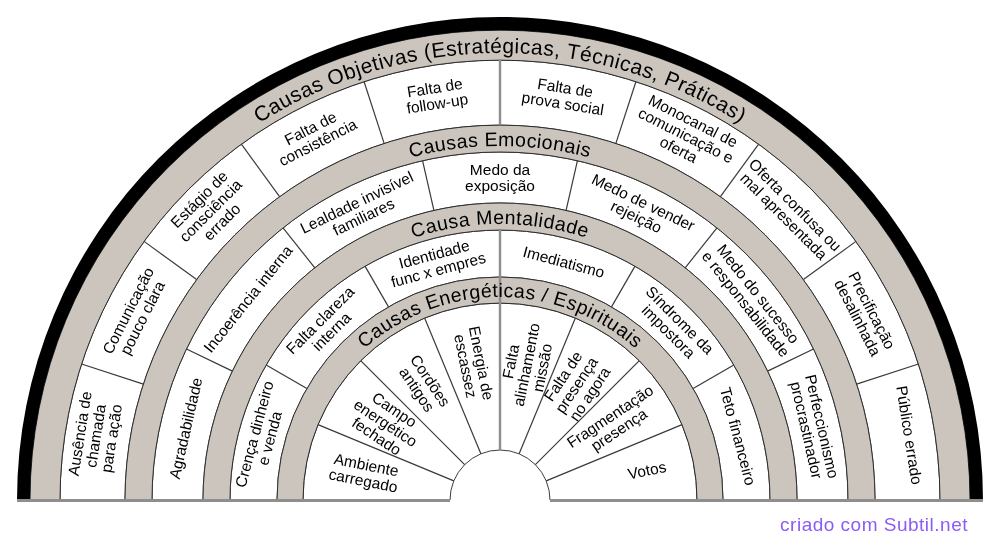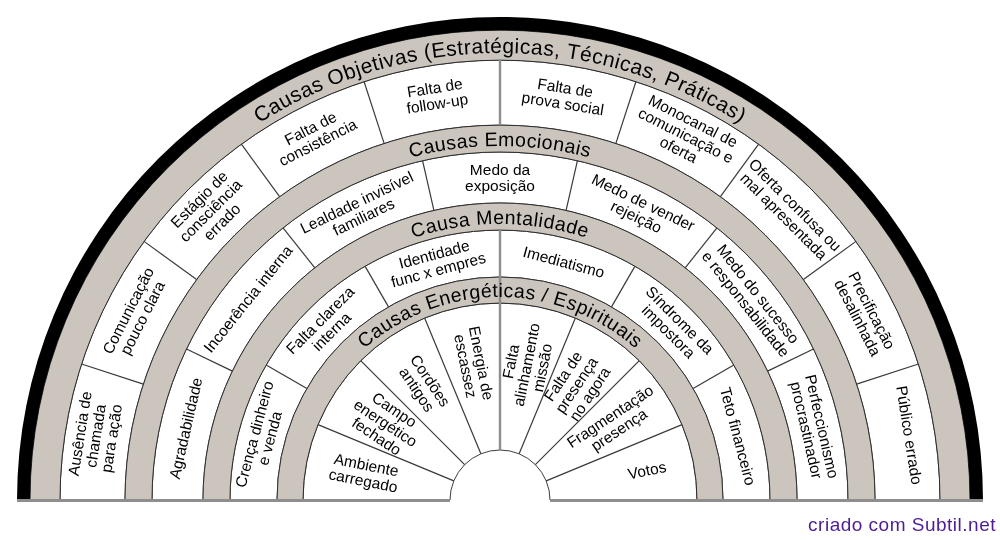--- a/index.html
+++ b/index.html
@@ -14,24 +14,24 @@
     background: #ffffff;
     overflow: hidden;
   }
   svg { display: block; }
   svg text {
     font-family: "Liberation Sans", "DejaVu Sans", sans-serif;
     fill: #000000;
   }
   .watermark {
     position: absolute;
-    right: 4px;
+    right: 32px;
     bottom: 4px;
     font-size: 19px;
-    color: #4c1d95;
+    color: #8b5cf6;
     letter-spacing: 0.5px;
     user-select: none;
   }
 </style>
 </head>
 <body>
 
 <div class="stage">
   <svg id="fan" width="1000" height="540" viewBox="0 0 1000 540">
       <defs>

